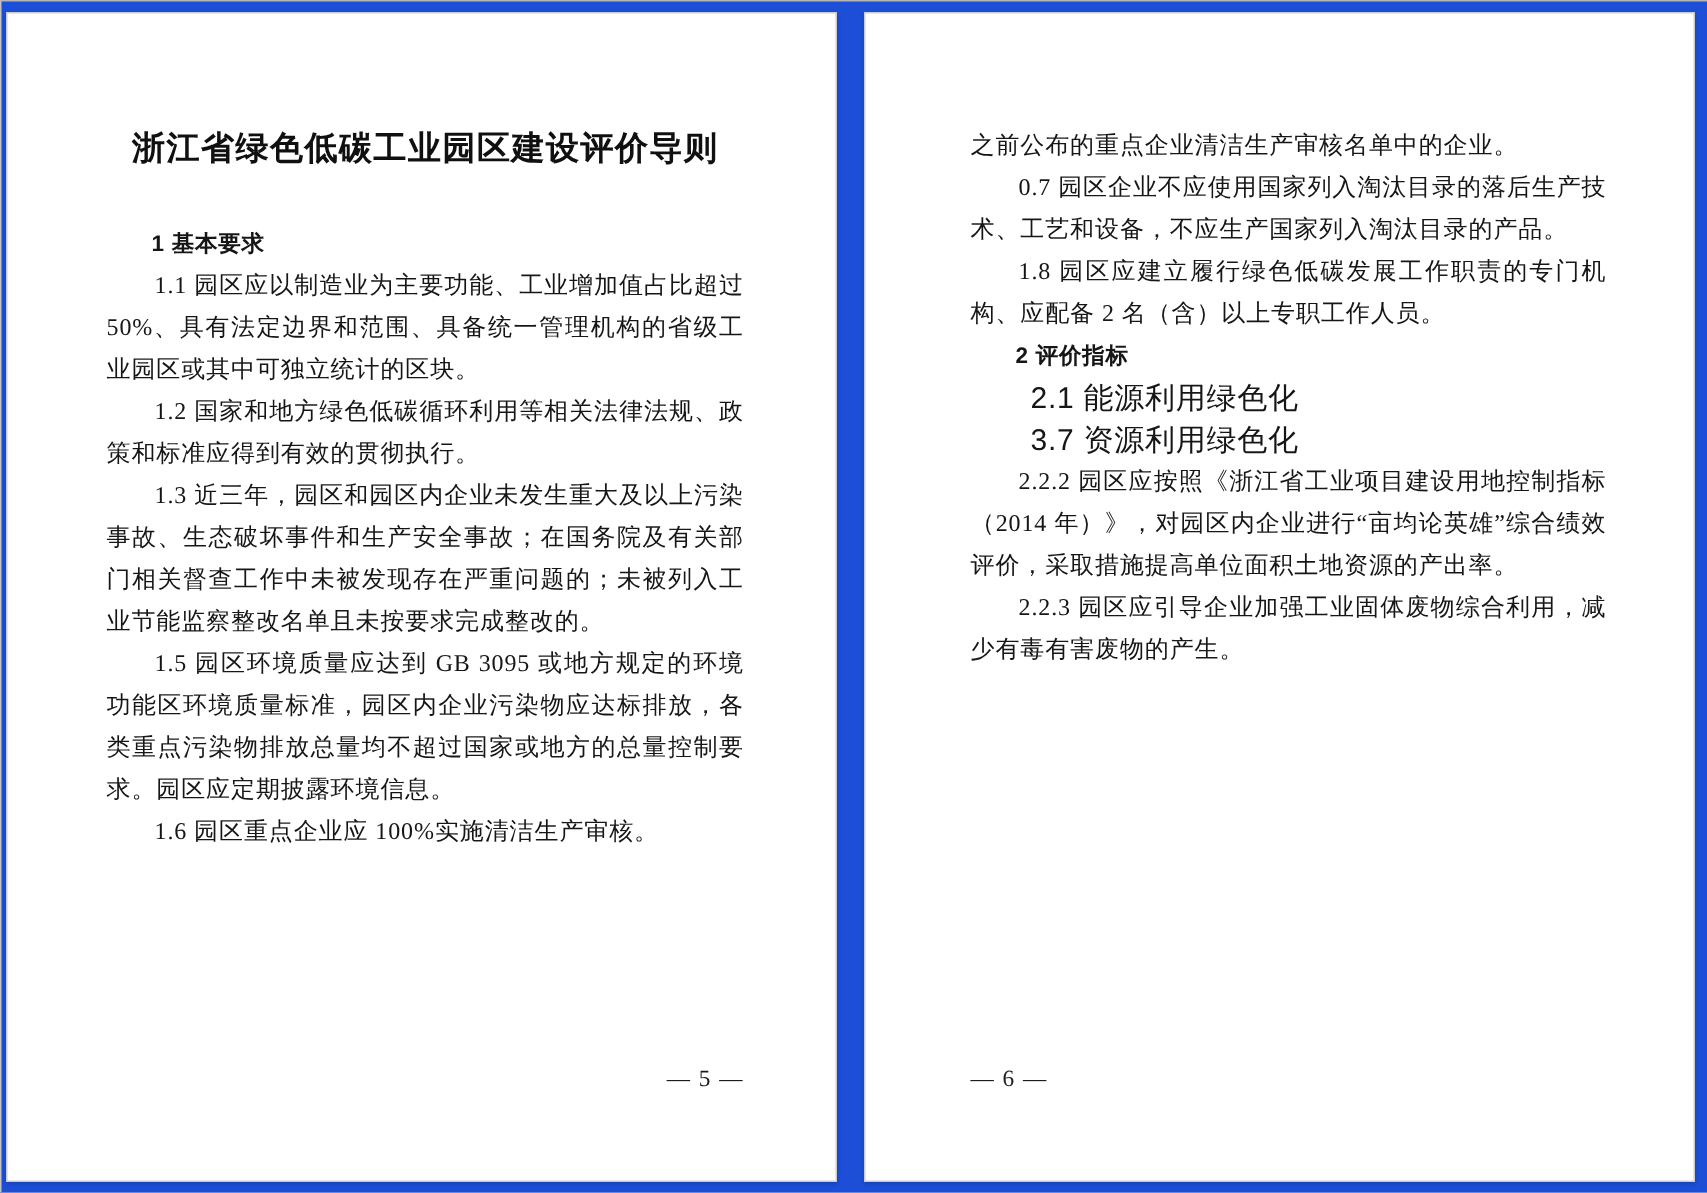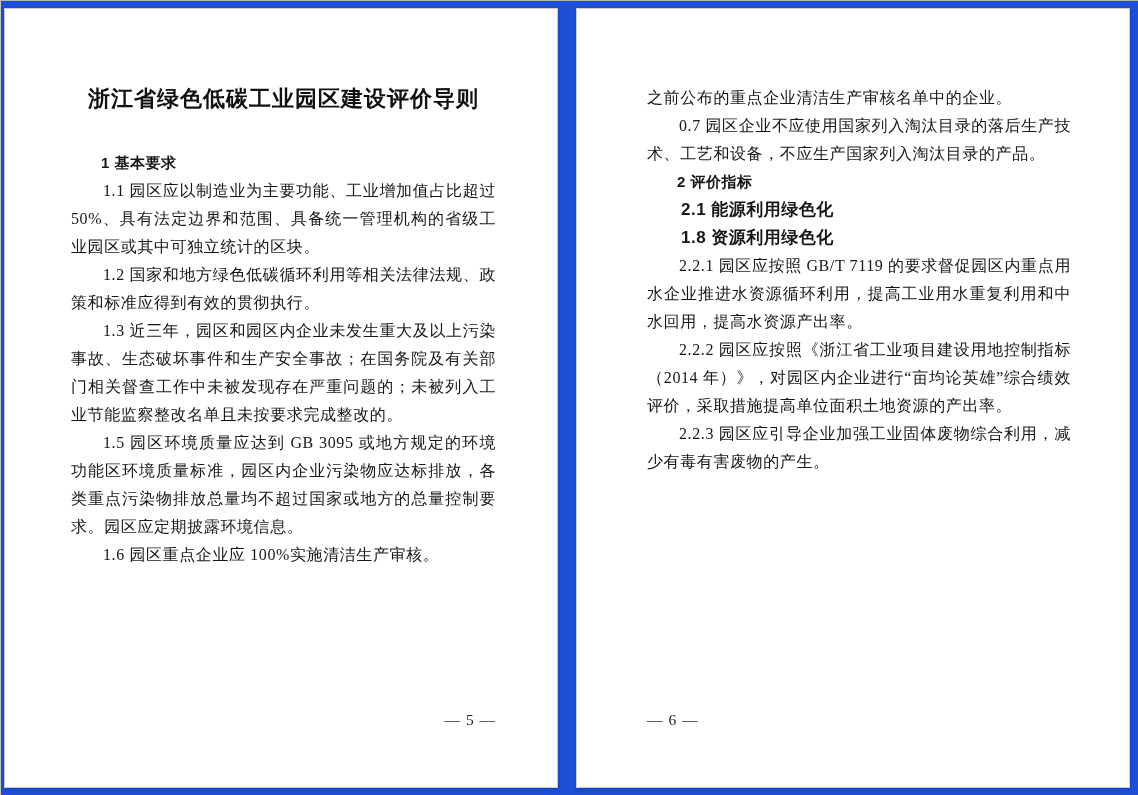--- a/index.html
+++ b/index.html
@@ -50,22 +50,22 @@
     font-family: "Liberation Sans", "DejaVu Sans", sans-serif;
     font-weight: bold;
     font-size: 15px;
     line-height: 28px;
     text-indent: 2em;
     letter-spacing: 0.5px;
   }
   .heading.top-gap { margin-top: 34px; }
   .subheading {
     font-family: "Liberation Sans", "DejaVu Sans", sans-serif;
-    font-weight: bold;
-    font-size: 17px;
+    font-weight: normal;
+    font-size: 20px;
     line-height: 28px;
     text-indent: 2em;
     letter-spacing: 0.5px;
   }
   .para {
     font-size: 16px;
     line-height: 28px;
     text-indent: 2em;
     text-align: justify;
     text-justify: inter-character;
@@ -100,23 +100,23 @@
       <div class="para">1.5 园区环境质量应达到 GB 3095 或地方规定的环境功能区环境质量标准，园区内企业污染物应达标排放，各类重点污染物排放总量均不超过国家或地方的总量控制要求。园区应定期披露环境信息。</div>
       <div class="para">1.6 园区重点企业应 100%实施清洁生产审核。</div>
     </div>
     <div class="pagenum">— 5 —</div>
   </div>
 
   <div class="page page-right">
     <div class="content">
       <div class="para continuation pad-top">之前公布的重点企业清洁生产审核名单中的企业。</div>
       <div class="para">0.7 园区企业不应使用国家列入淘汰目录的落后生产技术、工艺和设备，不应生产国家列入淘汰目录的产品。</div>
+      <div class="para">1.8 园区应建立履行绿色低碳发展工作职责的专门机构、应配备 2 名（含）以上专职工作人员。</div>
       <div class="heading">2 评价指标</div>
       <div class="subheading">2.1 能源利用绿色化</div>
-      <div class="subheading">1.8 资源利用绿色化</div>
-      <div class="para">2.2.1 园区应按照 GB/T 7119 的要求督促园区内重点用水企业推进水资源循环利用，提高工业用水重复利用和中水回用，提高水资源产出率。</div>
+      <div class="subheading">3.7 资源利用绿色化</div>
       <div class="para">2.2.2 园区应按照《浙江省工业项目建设用地控制指标（2014 年）》，对园区内企业进行“亩均论英雄”综合绩效评价，采取措施提高单位面积土地资源的产出率。</div>
       <div class="para">2.2.3 园区应引导企业加强工业固体废物综合利用，减少有毒有害废物的产生。</div>
     </div>
     <div class="pagenum">— 6 —</div>
   </div>
 
 </div>
 
 </body></html>

